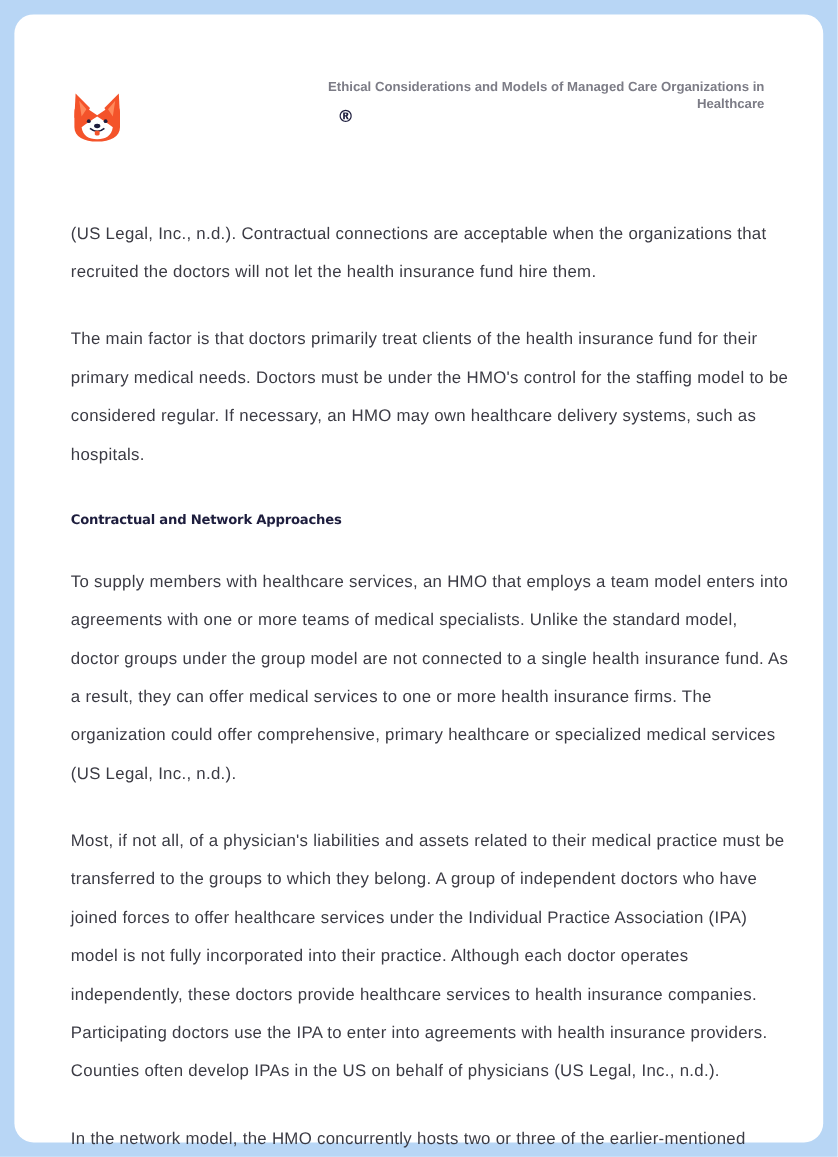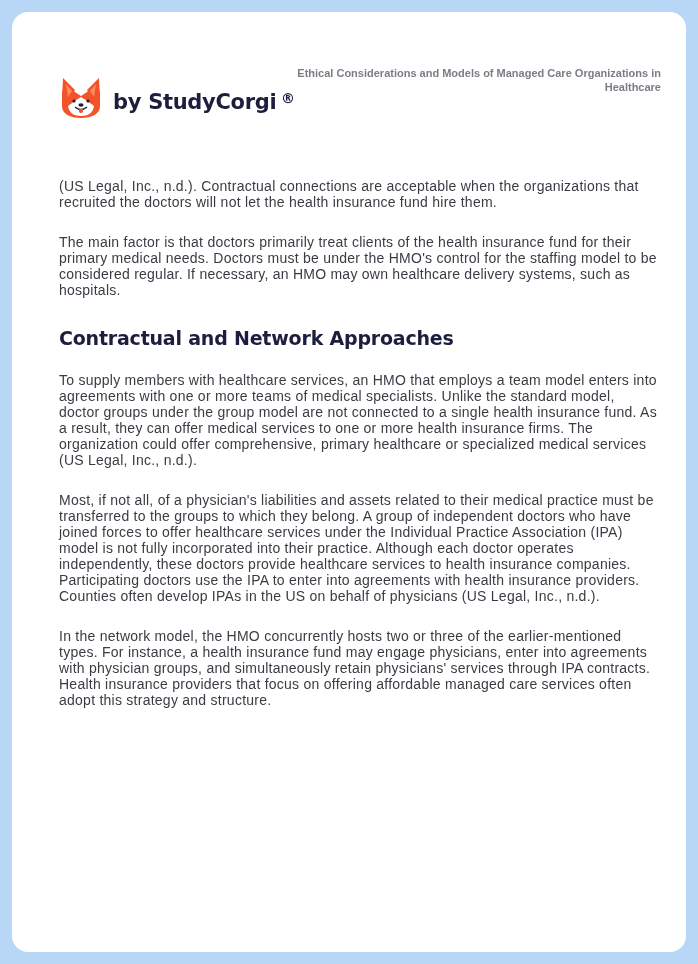--- a/index.html
+++ b/index.html
@@ -56,21 +56,21 @@
       position: absolute;
       left: 269px;
       top: 78px;
       font-family: "DejaVu Sans", sans-serif;
       font-size: 14px;
       color: #1d1d3d;
       font-weight: bold;
     }
     .meta {
       position: absolute;
-      right: 25px;
+      right: 49px;
       top: 54px;
       width: 380px;
       text-align: right;
     }
     .meta-title {
       font-family: "Liberation Sans", sans-serif;
       font-weight: bold;
       font-size: 11px;
       line-height: 14px;
       color: #7c7c86;
@@ -86,29 +86,29 @@
       position: absolute;
       left: 47px;
       top: 166px;
       width: 600px;
       color: #3b3b44;
     }
     .content p {
       margin: 0 0 24px 0;
       font-family: "Liberation Sans", sans-serif;
       font-size: 14px;
-      line-height: 16px;
+      line-height: 32px;
       letter-spacing: 0.25px;
     }
     .content h2 {
       margin: 0 0 22px 0;
       padding-top: 4px;
       font-family: "DejaVu Sans", sans-serif;
       font-weight: bold;
-      font-size: 19px;
+      font-size: 11px;
       line-height: 24px;
       color: #1d1d3d;
       letter-spacing: -0.2px;
     }
   </style>
 </head>
 <body>
 
 <div class="card">
 
@@ -128,21 +128,20 @@
 
         <circle cx="14" cy="25" r="1.6" fill="#1d1d3d"></circle>
         <circle cx="28" cy="25" r="1.6" fill="#1d1d3d"></circle>
 
         <ellipse cx="21" cy="29" rx="2.6" ry="1.8" fill="#1d1d3d"></ellipse>
 
         <path d="M15 31 Q21 36 27 31" stroke="#1d1d3d" stroke-width="1.3" fill="none"></path>
 
         <path d="M19 33 L23 33 L23 36 Q21 38 19 36 Z" fill="#f4532a"></path>
       </svg>
-      <span class="logo-text">by StudyCorgi</span>
     </div>
     <span class="logo-reg">®</span>
 
     <div class="meta">
       <div class="meta-title">Ethical Considerations and Models of Managed Care Organizations in Healthcare</div>
     </div>
   </div>
 
   <div class="content">
     <p>(US Legal, Inc., n.d.). Contractual connections are acceptable when the organizations that recruited the doctors will not let the health insurance fund hire them.</p>

